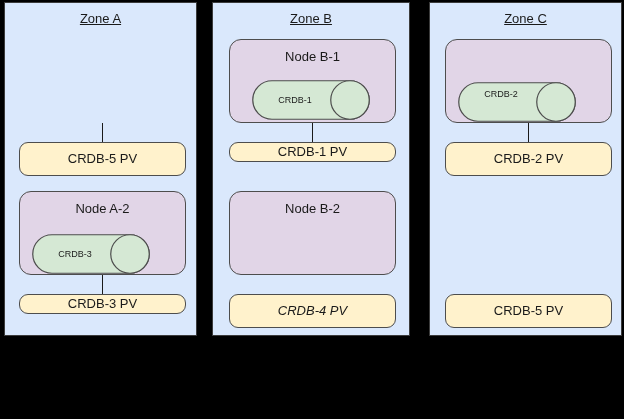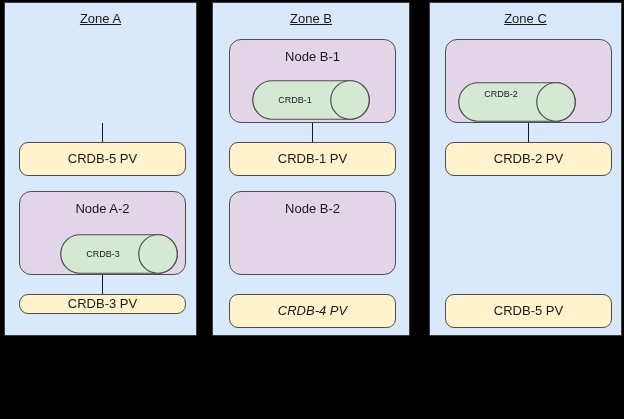--- a/index.html
+++ b/index.html
@@ -120,21 +120,21 @@
 
 
     <div class="connector" style="left:97px; top:120px; height:19px;"></div>
 
     <div class="pv" style="left:14px; top:139px; width:167px; height:34px;">
       <span class="pv-label">CRDB-5 PV</span>
     </div>
 
     <div class="node" style="left:14px; top:188px; width:167px; height:84px;">
       <div class="node-title">Node A-2</div>
-      <div class="cyl" style="left:40px; top:42px; width:118px; height:40px;">
+      <div class="cyl" style="left:12px; top:42px; width:118px; height:40px;">
         <svg width="118" height="40" viewBox="0 0 118 40" aria-hidden="true">
           <path d="M 20 0.75 L 98 0.75 A 19.25 19.25 0 0 1 98 39.25 L 20 39.25 A 19.25 19.25 0 0 1 20 0.75 Z" fill="#d5e8d4" stroke="#4d4d4d" stroke-width="1.2"></path>
           <ellipse cx="98" cy="20" rx="19.25" ry="19.25" fill="#d5e8d4" stroke="#4d4d4d" stroke-width="1.2"></ellipse>
         </svg>
         <div class="cyl-label" style="width:86px;">CRDB-3</div>
       </div>
     </div>
 
     <div class="connector" style="left:97px; top:272px; height:19px;"></div>
 
@@ -152,21 +152,21 @@
         <svg width="118" height="40" viewBox="0 0 118 40" aria-hidden="true">
           <path d="M 20 0.75 L 98 0.75 A 19.25 19.25 0 0 1 98 39.25 L 20 39.25 A 19.25 19.25 0 0 1 20 0.75 Z" fill="#d5e8d4" stroke="#4d4d4d" stroke-width="1.2"></path>
           <ellipse cx="98" cy="20" rx="19.25" ry="19.25" fill="#d5e8d4" stroke="#4d4d4d" stroke-width="1.2"></ellipse>
         </svg>
         <div class="cyl-label" style="width:86px;">CRDB-1</div>
       </div>
     </div>
 
     <div class="connector" style="left:99px; top:120px; height:19px;"></div>
 
-    <div class="pv" style="left:16px; top:139px; width:167px; height:34px;">
+    <div class="pv" style="left:16px; top:139px; width:167px; height:20px;">
       <span class="pv-label">CRDB-1 PV</span>
     </div>
 
     <div class="node" style="left:16px; top:188px; width:167px; height:84px;padding-left:40px;">
       <div class="node-title">Node B-2</div>
     </div>
 
     <div class="pv" style="left:16px; top:291px; width:167px; height:34px;font-style:italic;">
       <span class="pv-label">CRDB-4 PV</span>
     </div>

